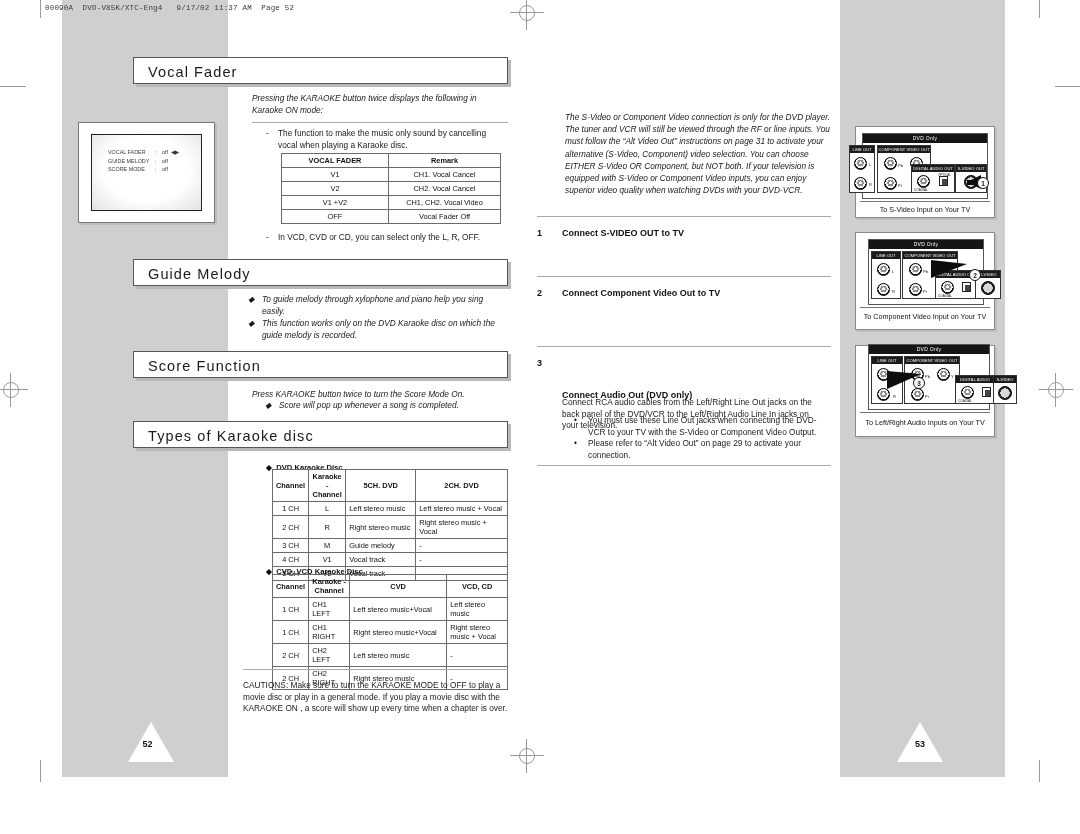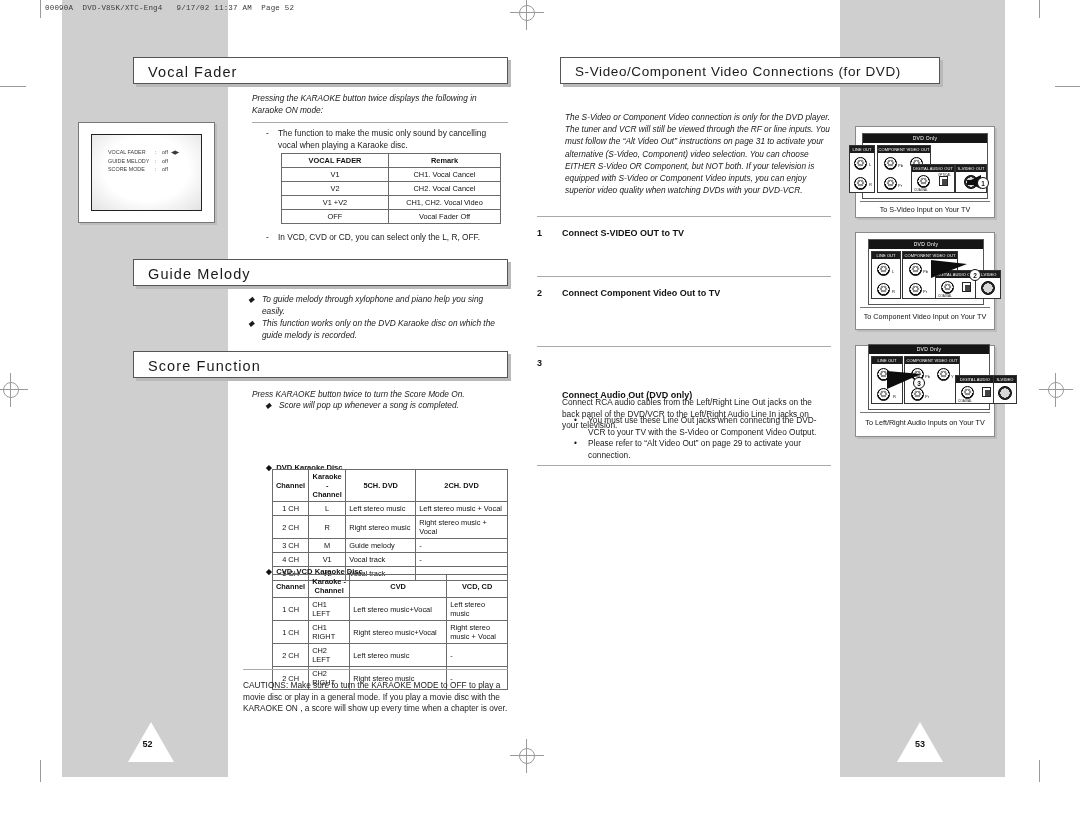--- a/index.html
+++ b/index.html
@@ -304,20 +304,23 @@
   <div class="sect" style="left:133px; top:351px; width:375px; height:27px;">
     <div class="t">Score Function</div>
   </div>
 
   <div class="blk ital" style="left:252px; top:389px; width:256px;">Press KARAOKE button twice to turn the Score Mode On.</div>
   <div class="blk ital bullet-item" style="left:265px; top:400px; width:245px;">
     <span class="mk">◆</span>
     <span>Score will pop up whenever a song is completed.</span>
   </div>
 
+  <div class="sect" style="left:133px; top:421px; width:375px; height:27px;">
+    <div class="t">Types of Karaoke disc</div>
+  </div>
 
   <div class="blk" style="left:266px; top:456px;">
     <span class="tbl-cap">◆</span>
     <span class="tbl-cap">DVD Karaoke Disc</span>
   </div>
 
   <table class="dt" style="position:absolute; left:272px; top:469px; width:236px;">
     <tbody>
         <tr>
       <th style="width:32px;">Channel</th>
@@ -402,23 +405,20 @@
 
   <div class="blk norm" style="left:243px; top:680px; width:266px;">
     <span class="underline">CAUTIONS</span><span>: Make sure to turn the KARAOKE MODE to OFF to play a movie disc or play in a general mode. If you play a movie disc with the KARAOKE ON , a score will show up every time when a chapter is over.</span>
   </div>
 
   <div class="pagetri left" style="left:128px; top:722px;">
     <div class="tri"></div>
     <div class="num">52</div>
   </div>
 
-  <div class="sect" style="left:560px; top:57px; width:380px; height:27px;">
-    <div class="t" style="font-size:13.5px; letter-spacing:0.6px;">S-Video/Component Video Connections (for DVD)</div>
-  </div>
 
   <div class="blk ital" style="left:565px; top:111px; width:268px; line-height:12.2px;">The S-Video or Component Video connection is only for the DVD player. The tuner and VCR will still be viewed through the RF or line inputs. You must follow the “Alt Video Out” instructions on page 31 to activate your alternative (S-Video, Component) video selection. You can choose EITHER S-Video OR Component, but NOT both. If your television is equipped with S-Video or Component Video inputs, you can enjoy superior video quality when watching DVDs with your DVD-VCR.</div>
 
   <div class="hr" style="left:537px; top:216px; width:294px;"></div>
 
   <div class="blk numcol" style="left:537px; top:228px;">1</div>
   <div class="blk steptitle" style="left:562px; top:228px; width:270px;">Connect S-VIDEO OUT to TV</div>
   <div class="hr" style="left:537px; top:276px; width:294px;"></div>
 
   <div class="blk numcol" style="left:537px; top:288px;">2</div>

